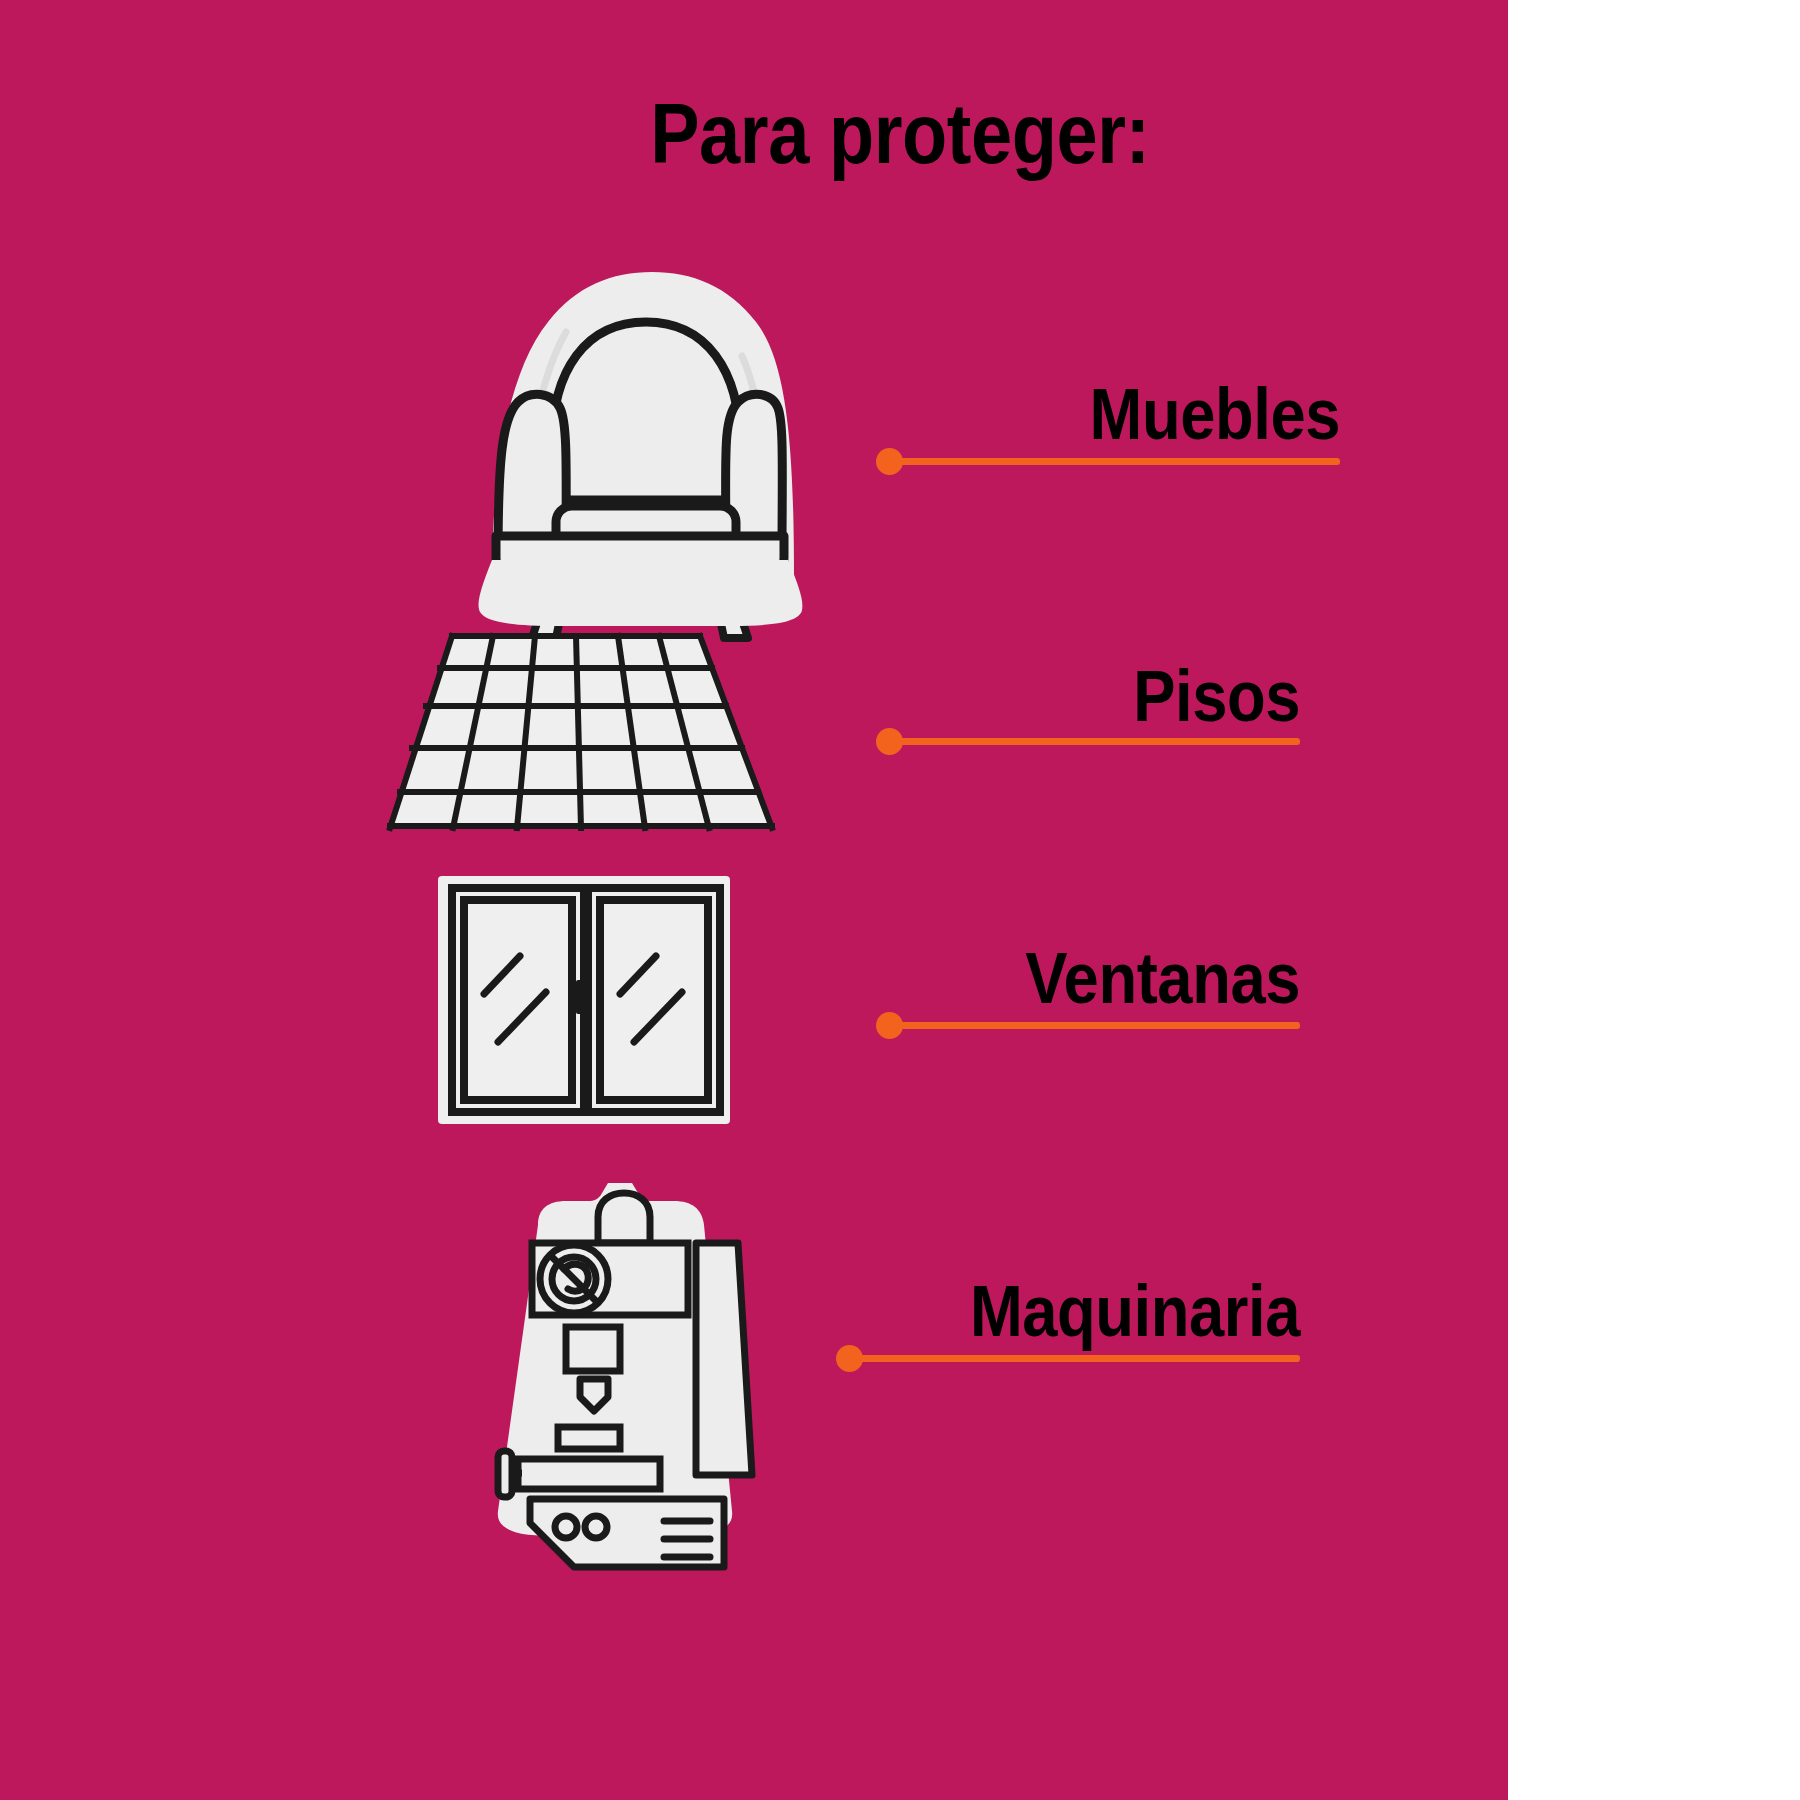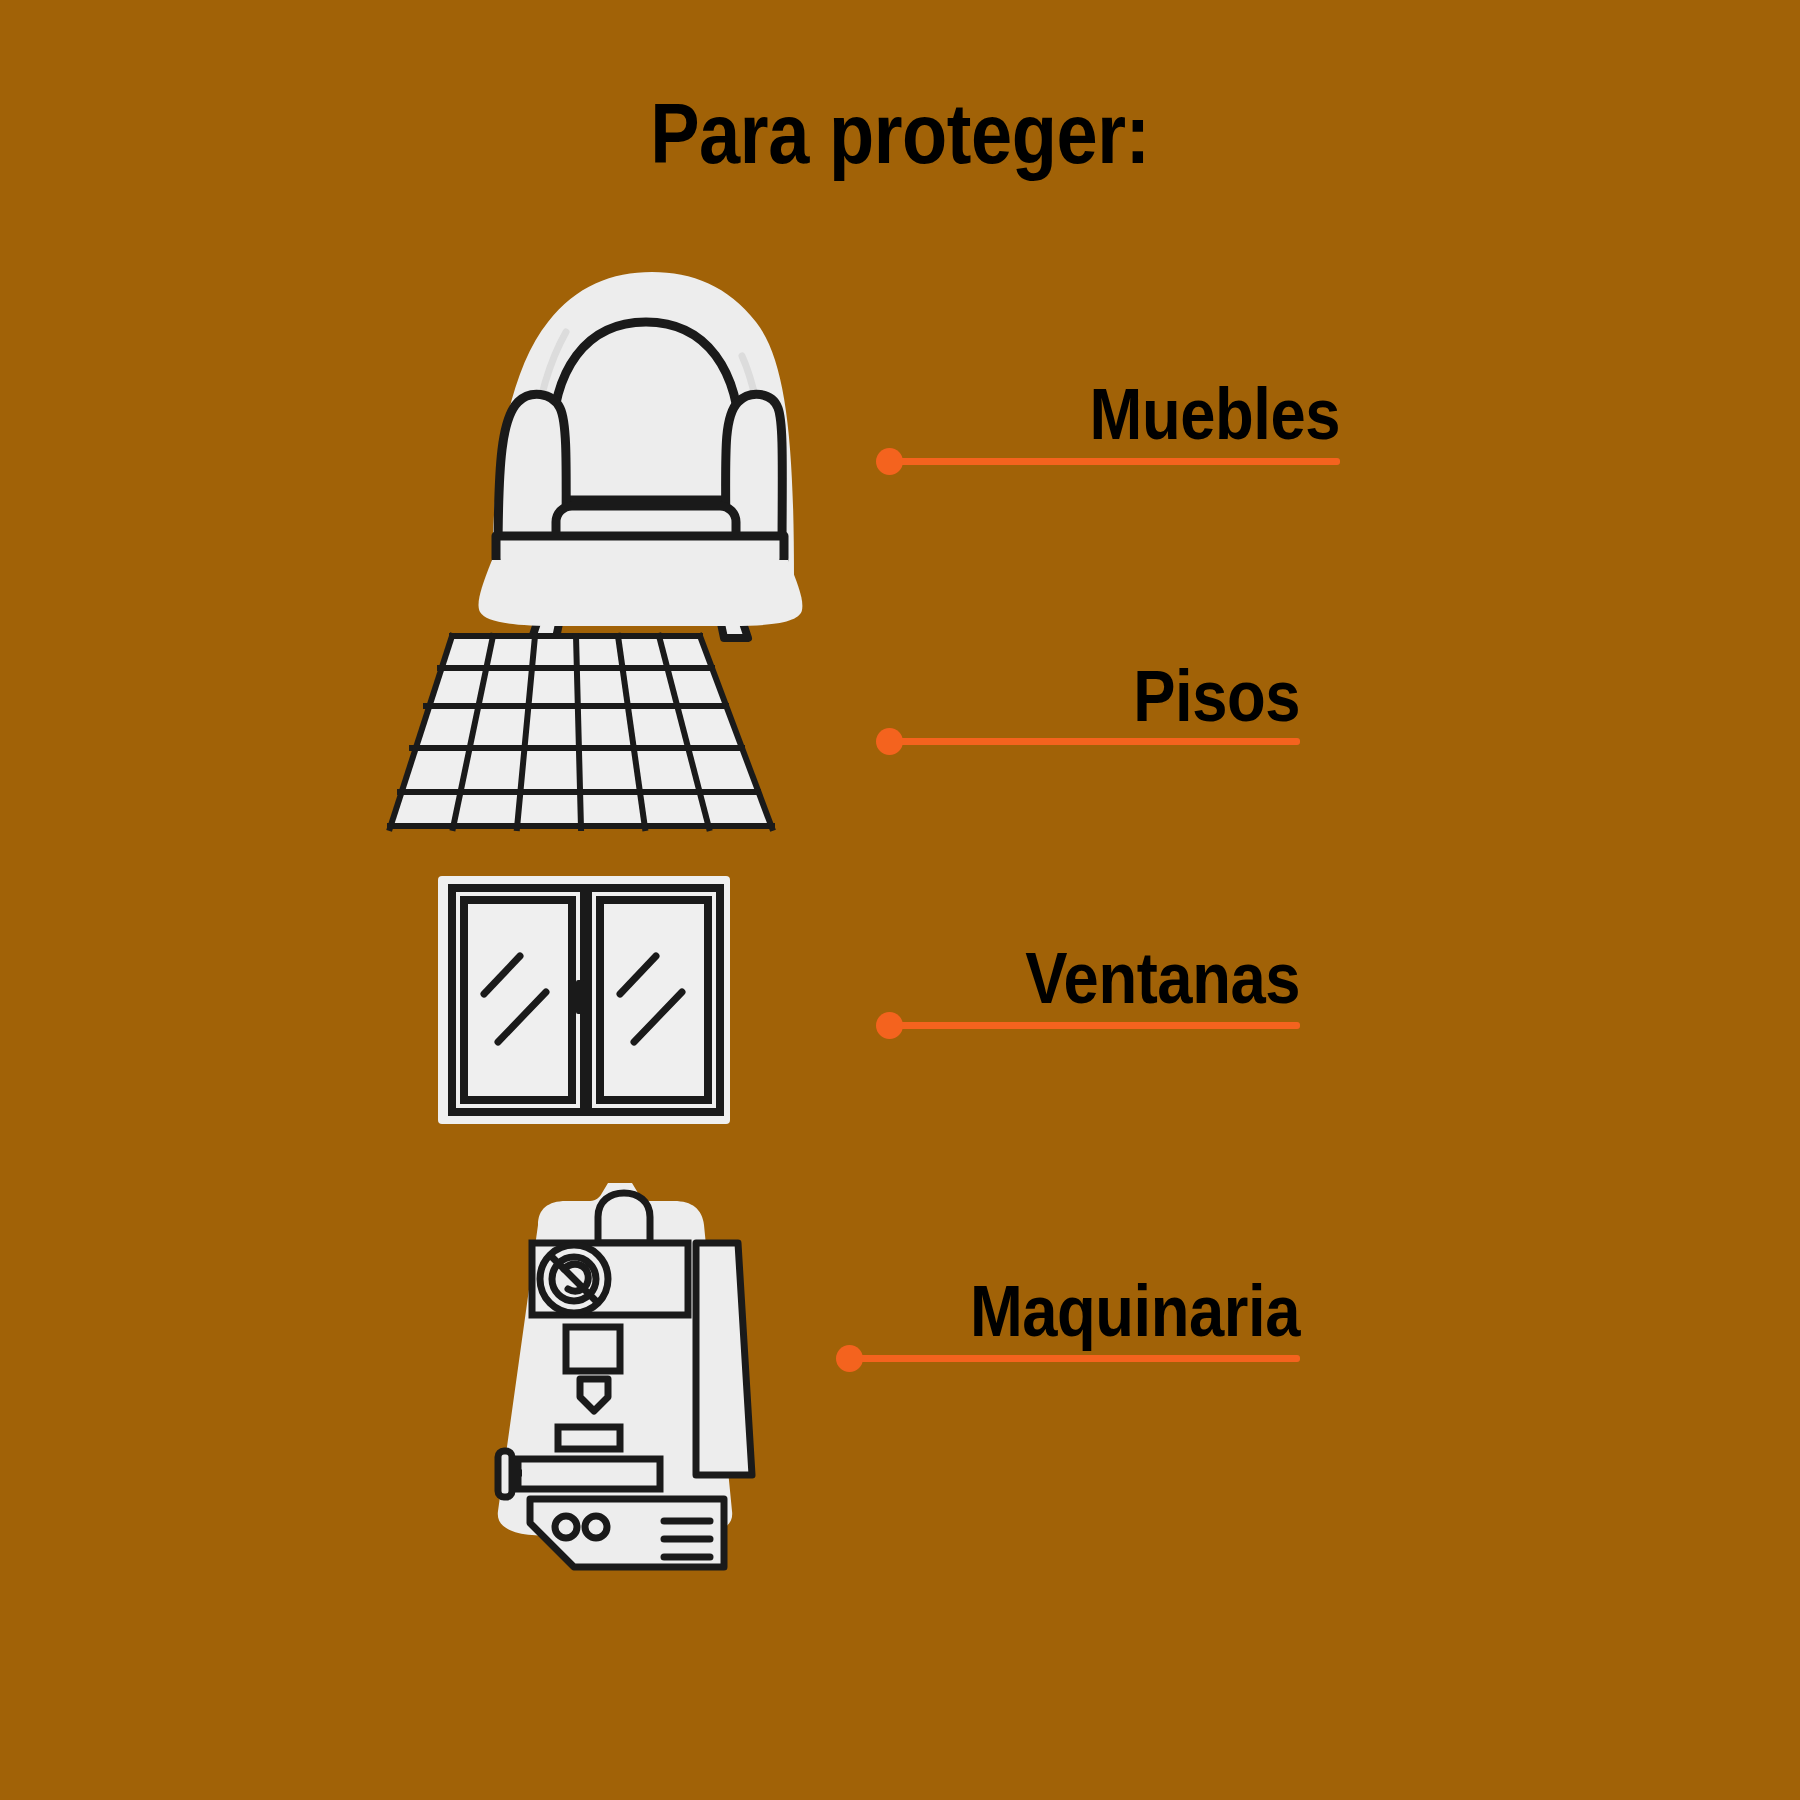--- a/index.html
+++ b/index.html
@@ -11,23 +11,23 @@
     width: 1800px;
     height: 1800px;
     position: relative;
     font-family: "Liberation Sans", sans-serif;
     overflow: hidden;
   }
 
   .page {
     position: absolute;
     inset: 0;
-    width: 1800px;
+    width: 1508px;
     height: 1800px;
-    background: #a16207;
+    background: #be185d;
   }
 
   .page-title {
     position: absolute;
     top: 88px;
     left: 0;
     width: 1800px;
     text-align: center;
     font-family: "Liberation Sans Narrow", "Liberation Sans", sans-serif;
     font-weight: bold;

